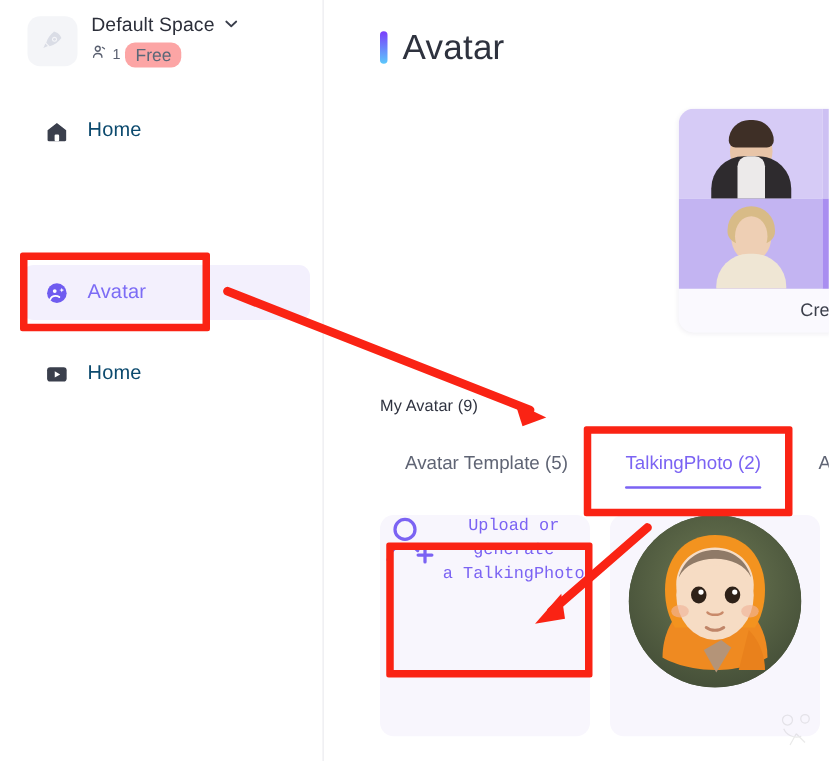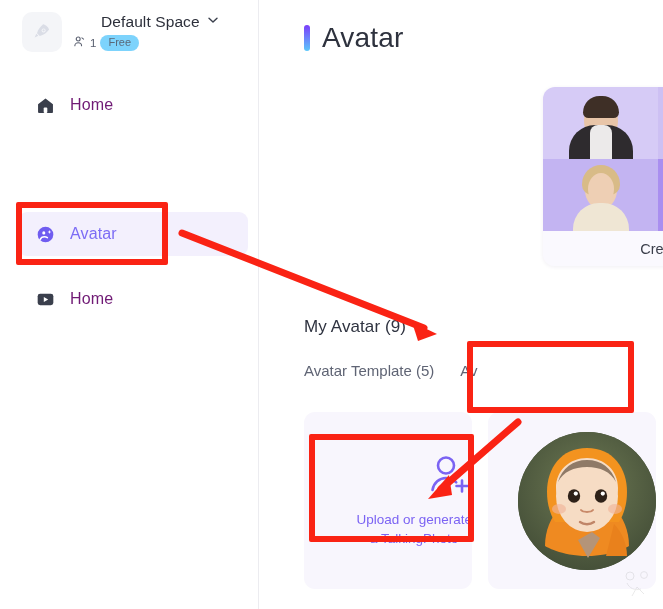--- a/index.html
+++ b/index.html
@@ -21,39 +21,39 @@
   #workspace {
     position: absolute; left: 22px; top: 12px;
     display: flex; align-items: center; gap: 11px;
   }
   #ws-logo {
     width: 40px; height: 40px; border-radius: 10px;
     background: #f4f5f8;
     display: flex; align-items: center; justify-content: center;
   }
   #ws-meta { display: flex; flex-direction: column; gap: 3px; }
-  #ws-title-row { display: flex; align-items: flex-start; gap: 6px; margin-left: 28px; }
+  #ws-title-row { display: flex; align-items: flex-start; gap: 6px; }
   #ws-name {
     font-size: 15.5px; color: #2c2f3a; letter-spacing: .1px;
   }
   #ws-sub { display: flex; align-items: center; gap: 4px; }
   #ws-count { font-size: 11.5px; color: #5a6070; }
   #ws-plan {
-    font-size: 11px; color: #5a6878;
-    background: #7dd3fc; border-radius: 8px;
+    font-size: 14px; color: #5a6878;
+    background: #fca5a5; border-radius: 8px;
     padding: 1.5px 8px 2.5px 8px;
   }
 
   .nav-item {
     position: absolute; left: 18px; width: 230px; height: 44px;
     display: flex; align-items: center; gap: 14px;
     padding-left: 16px; border-radius: 9px;
     cursor: pointer;
   }
-  .nav-label { font-size: 16px; color: #701a75; letter-spacing: .15px; }
+  .nav-label { font-size: 16px; color: #0c4a6e; letter-spacing: .15px; }
   .nav-item.active { background: #f3f0fd; }
   .nav-item.active .nav-label { color: #7c6cf5; }
   .nav-icon { width: 22px; height: 22px; display: flex; align-items: center; justify-content: center; }
 
   
   #main { position: absolute; left: 260px; top: 0; width: 403px; height: 609px; background: #fff; }
 
   #page-title-wrap {
     position: absolute; left: 44px; top: 22px;
     display: flex; align-items: center; gap: 12px;
@@ -83,38 +83,39 @@
   .p-body { position: absolute; left: 50%; transform: translateX(-50%); border-radius: 26px 26px 0 0; }
   #hero-footer {
     height: 35px; background: #faf9fe;
     display: flex; align-items: center; justify-content: center;
   }
   #hero-footer-label { font-size: 14.5px; color: #3b3f4b; white-space: nowrap; }
 
   
   #section-title {
     position: absolute; left: 44px; top: 317px;
-    font-size: 17px; color: #2f3340; letter-spacing: .1px;
+    font-size: 13px; color: #2f3340; letter-spacing: .1px;
   }
   #tabs { position: absolute; left: 44px; top: 362px; display: flex; align-items: flex-start; gap: 26px; }
-  .tab { position: relative; padding-bottom: 11px; cursor: pointer; white-space: nowrap; }
+  .tab { position: relative; padding-bottom: 11px; cursor: pointer; white-space: nowrap; margin-left: 20px; }
   .tab-label { font-size: 15px; color: #5f6474; }
   .tab.active .tab-label { color: #7b63f3; }
   .tab.active::after {
     content: ""; position: absolute; left: 0; right: 0; bottom: 0;
     height: 2.5px; background: #7b63f3; border-radius: 2px;
   }
 
   
   #cards { position: absolute; left: 44px; top: 412px; display: flex; gap: 16px; }
   .a-card {
     width: 168px; height: 177px;
     background: #f8f6fd; border-radius: 11px;
-    display: flex; flex-direction: column; align-items: flex-end; justify-content: center;
+    display: flex; flex-direction: row; align-items: flex-start; justify-content: center;
     cursor: pointer;
+    font-family: Liberation Mono, monospace;
   }
   #upload-icon { margin-bottom: 10px; }
   #upload-label {
     font-size: 13.5px; color: #7b63f3; text-align: center; line-height: 19px;
   }
   #photo-card { position: relative; }
   #photo-circle {
     width: 138px; height: 138px; border-radius: 50%;
     overflow: hidden; position: relative;
     background: #4e5a3e;
@@ -242,20 +243,23 @@
       <div id="hero-footer">
         <span id="hero-footer-label">Creat</span>
       </div>
     </div>
 
     <div id="section-title">My Avatar (9)</div>
 
     <div id="tabs">
       <div class="tab">
         <span class="tab-label">Avatar Template (5)</span>
+      </div>
+      <div class="tab active">
+        <span class="tab-label">TalkingPhoto (2)</span>
       </div>
       <div class="tab">
         <span class="tab-label">Av</span>
       </div>
     </div>
 
     <div id="cards">
 
       <div class="a-card" id="upload-card">
         <span id="upload-icon">

